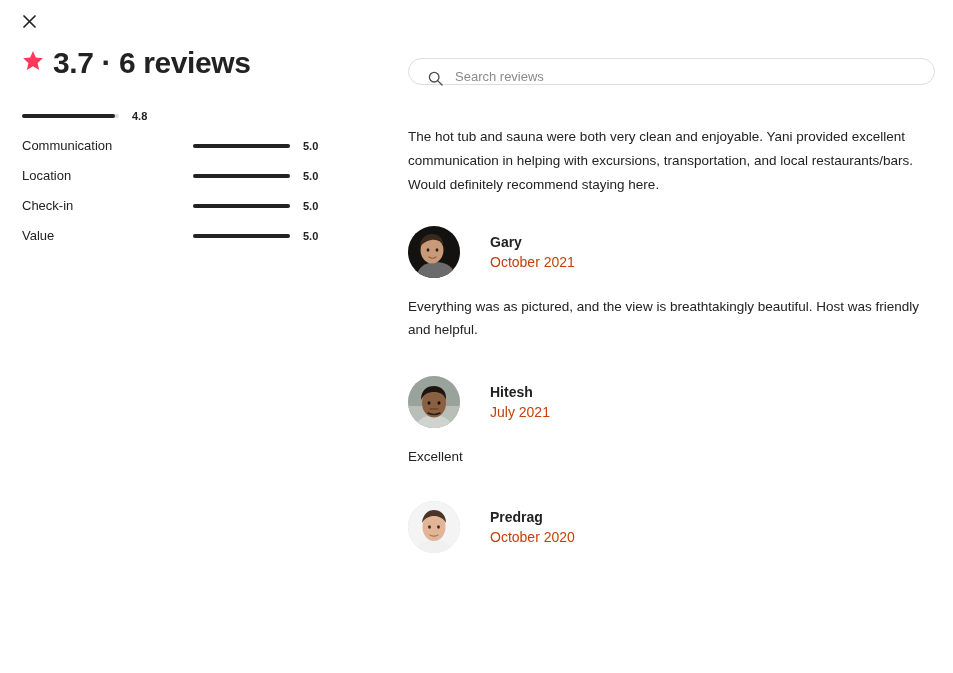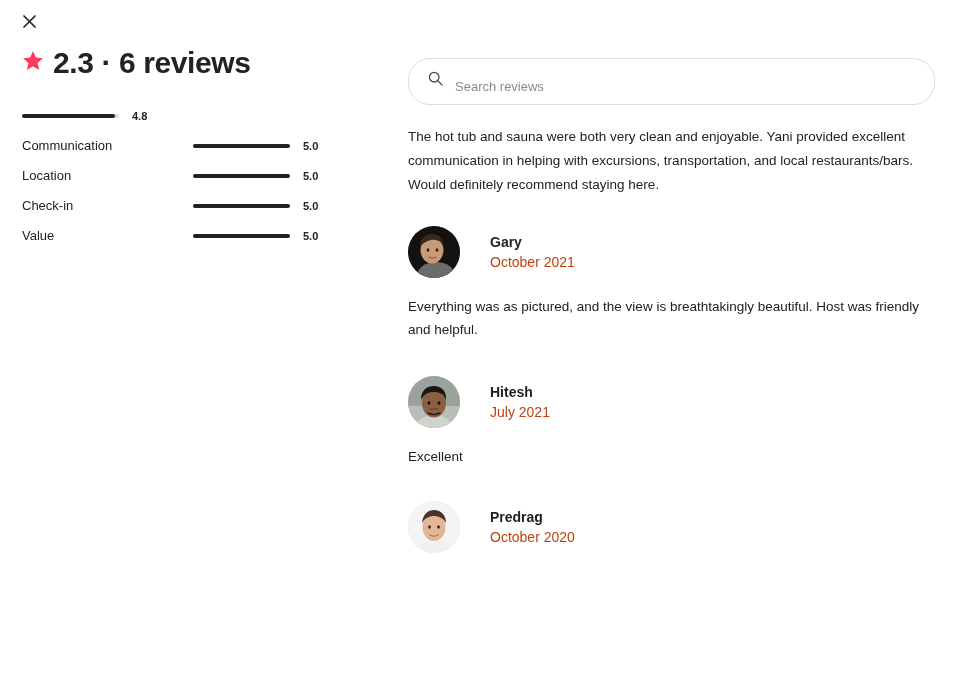--- a/index.html
+++ b/index.html
@@ -118,21 +118,21 @@
 
   
   .search-wrap {
     position: relative;
     width: 527px;
     height: 41px;
     margin-bottom: 26px;
   }
   .search-box {
     width: 100%;
-    height: 47px;
+    height: 27px;
     border: 1px solid #dddddd;
     border-radius: 22px;
     background: #ffffff;
     padding: 10px 18px 0 46px;
     font-family: "Liberation Sans", sans-serif;
     font-size: 13px;
     color: #222222;
     outline: none;
   }
   .search-box::placeholder { color: #8a8a8a; }
@@ -205,21 +205,21 @@
   </button>
 
   <div class="left-col">
 
     <div class="rating-header">
       <span class="star-icon">
         <svg width="22" height="22" viewBox="0 0 24 24" aria-hidden="true">
           <path fill="#FF385C" d="M12 1.2l3.1 7.1 7.7.7-5.8 5.1 1.7 7.6-6.7-4-6.7 4 1.7-7.6-5.8-5.1 7.7-.7z"></path>
         </svg>
       </span>
-      <span class="rating-title">2.3 · 6 reviews</span>
+      <span class="rating-title">3.7 · 6 reviews</span>
     </div>
 
     <div class="category-list">
 
 
       <div class="category-row">
         <span class="cat-bar-wrap">
           <span class="cat-bar-fill" style="width: 96%;"></span>
         </span>
         <span class="cat-value">4.8</span>

